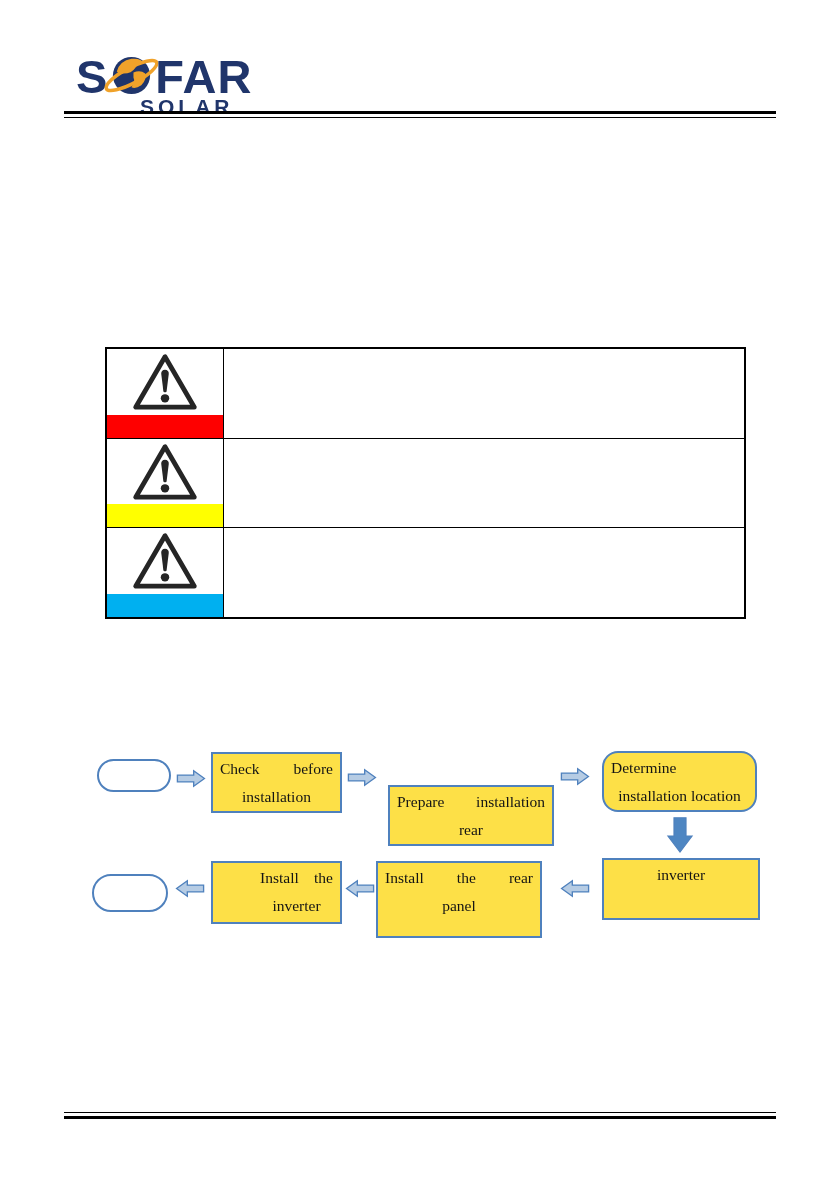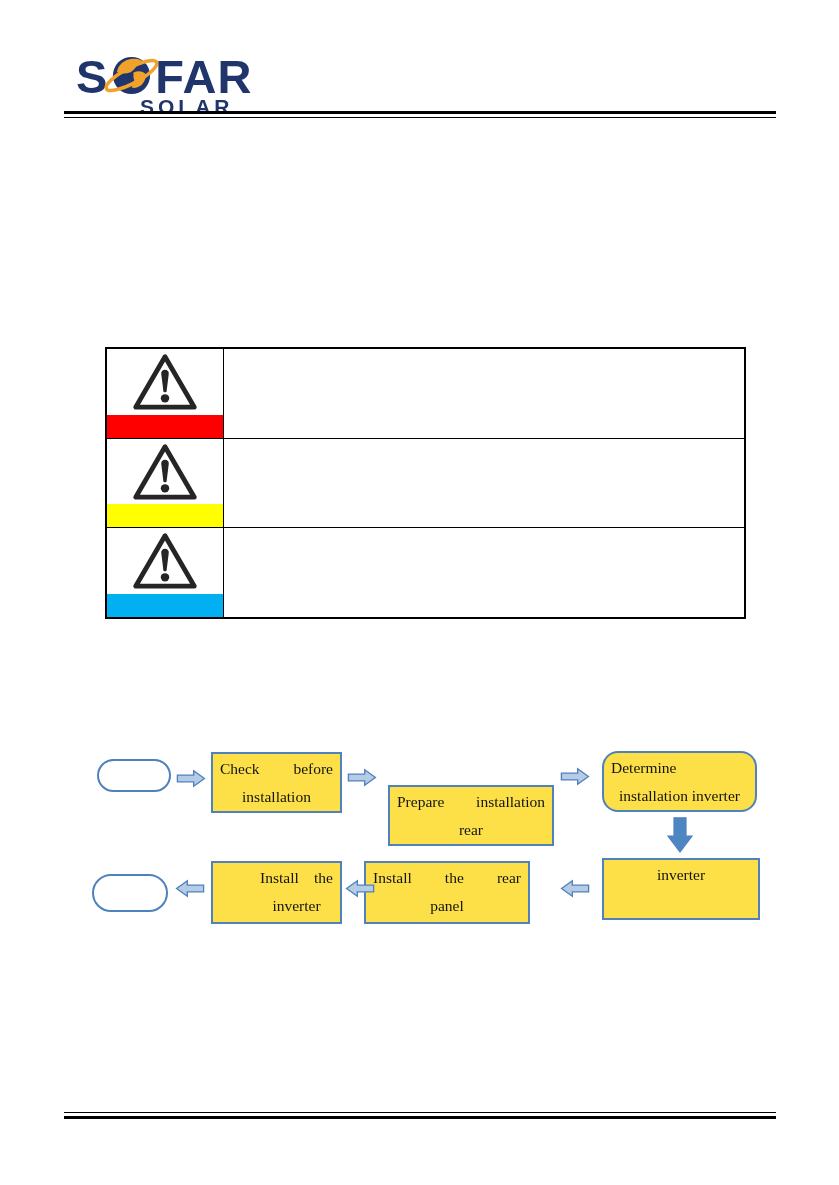--- a/index.html
+++ b/index.html
@@ -47,21 +47,21 @@
   
   .fc-box{position:absolute;border:2px solid var(--accent);background:#fde047;
     font-size:15.5px;color:#141414;padding-top:1px;}
   .fc-line{height:28px;line-height:28px;padding:0 7px;white-space:nowrap;text-align:center;}
   .fc-line.j{text-align:justify;text-align-last:justify;white-space:normal;}
   .fc-line.pad-r{padding-right:44px;}
   .ba{left:211px;top:752px;width:131px;height:61px;}
   .bb{left:388px;top:751px;width:166px;height:61px;margin-top:34px;}
   .bc{left:602px;top:751px;width:155px;height:61px;border-radius:16px;}
   .bd{left:602px;top:858px;width:158px;height:62px;}
-  .be{left:364px;top:861px;width:166px;height:63px;}
+  .be{left:376px;top:861px;width:166px;height:77px;}
   .bf{left:211px;top:861px;width:131px;height:63px;padding-left:40px;}
   .fc-term{position:absolute;border:2px solid var(--accent);border-radius:999px;
     background:#fff;overflow:hidden;text-align:center;font-size:13px;line-height:30px;}
   .t1{left:97px;top:759px;width:74px;height:33px;}
   .t2{left:92px;top:874px;width:76px;height:38px;}
   .fc-arrow{position:absolute;overflow:visible;}
   .fc-arrow .body{fill:var(--arrow-fill);stroke:var(--accent);stroke-width:1.5px;}
   .fc-arrow .body-solid{fill:var(--down-arrow-fill);stroke:var(--accent);stroke-width:1.2px;}
   .ar1{left:176px;top:770px;}
   .ar2{left:347px;top:769px;}
@@ -151,21 +151,21 @@
       <div class="fc-line j">Prepare installation</div>
       <div class="fc-line">rear</div>
     </div>
 
     <svg class="fc-arrow ar3" width="30" height="17" viewBox="0 0 32 19">
       <polygon class="body" points="0.8,5.7 19,5.7 19,0.8 31,9.5 19,18.2 19,13.3 0.8,13.3"></polygon>
     </svg>
 
     <div class="fc-box bc">
       <div class="fc-line j">Determine</div>
-      <div class="fc-line">installation inverter</div>
+      <div class="fc-line">installation location</div>
     </div>
 
     <svg class="fc-arrow adown" width="26" height="36" viewBox="0 0 26 36">
       <polygon class="body-solid" points="7,0.8 19,0.8 19,19 25,19 13,35 1,19 7,19"></polygon>
     </svg>
 
     <div class="fc-box bd">
       <div class="fc-line">inverter</div>
     </div>
 

